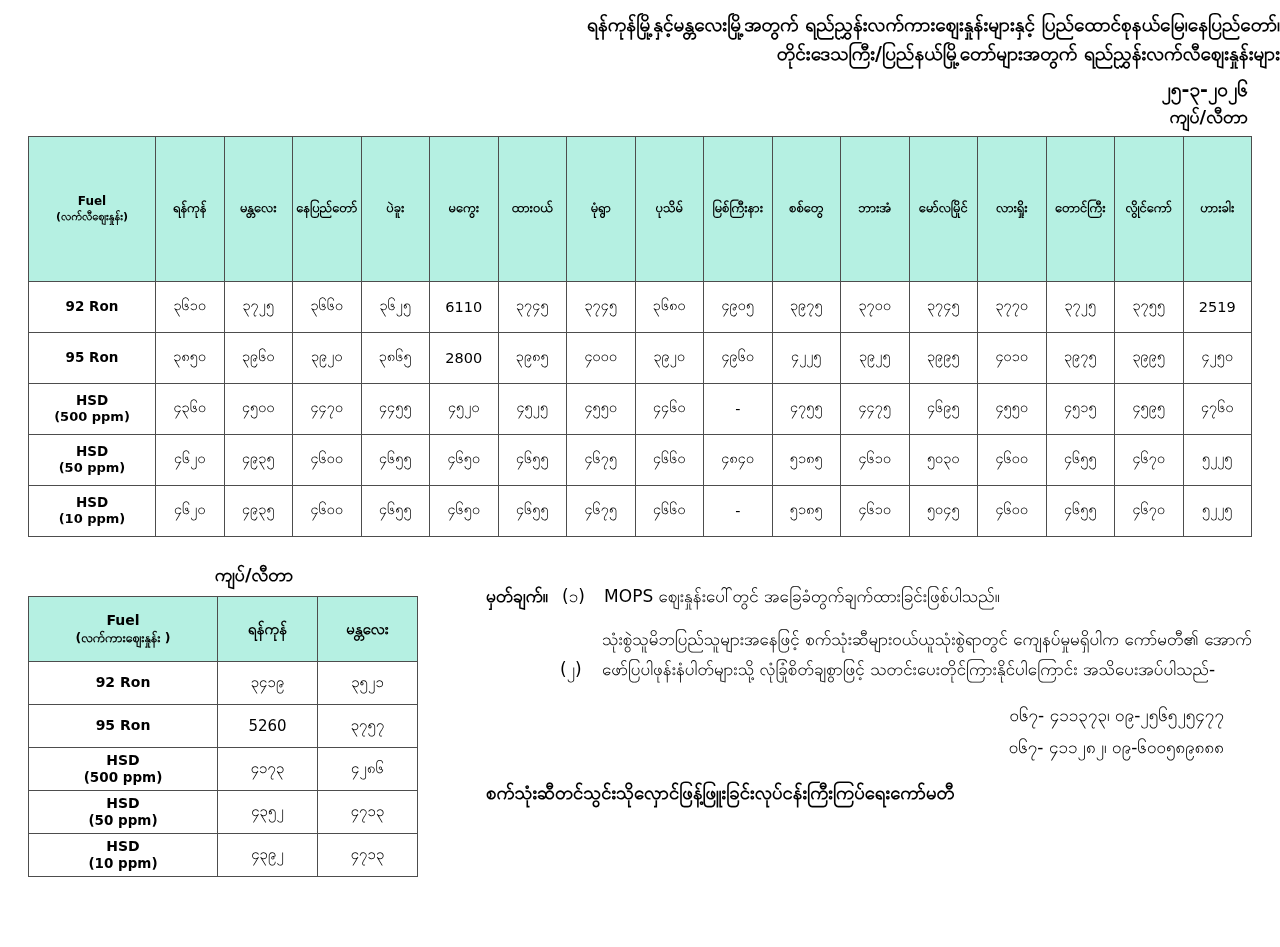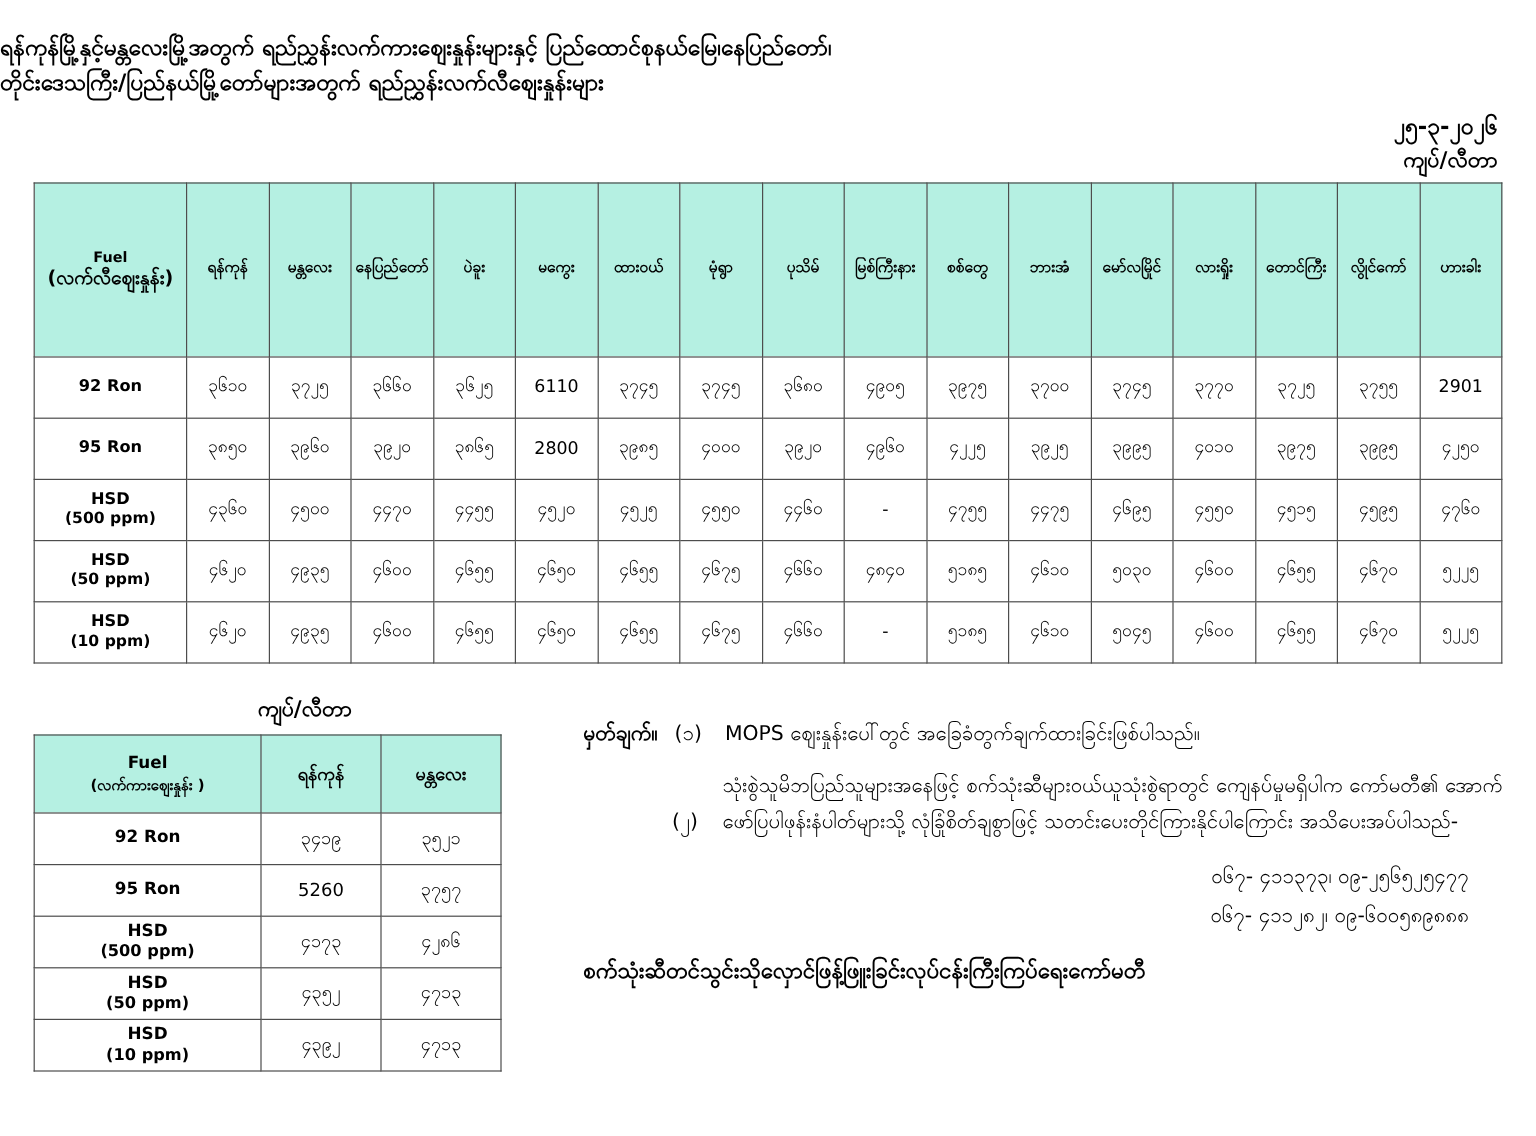--- a/index.html
+++ b/index.html
@@ -18,23 +18,22 @@
   .page {
     width: 1280px;
     height: 947px;
     position: relative;
     box-sizing: border-box;
     padding: 0;
   }
 
   
   .title-block {
-    text-align: left;
+    text-align: right;
     padding-top: 10px;
-    margin-top: 16px;
   }
   .title-line {
     font-size: 19px;
     font-weight: bold;
     line-height: 1.55;
     letter-spacing: 0;
   }
   .date-row {
     display: flex;
     justify-content: space-between;
@@ -70,21 +69,21 @@
     font-size: 13px;
     font-weight: bold;
     padding: 2px 1px;
     line-height: 1.3;
   }
   table.grid thead th.fuelhead {
     width: 124px;
     font-size: 12px;
   }
   table.grid thead th.fuelhead .l1 { display:block; }
-  table.grid thead th.fuelhead .l2 { display:block; font-size: 16px; }
+  table.grid thead th.fuelhead .l2 { display:block; font-size: 11px; }
   table.grid tbody td {
     height: 46px;
     font-size: 14.5px;
     padding: 2px 1px;
     background: #ffffff;
   }
   table.grid tbody td.rowlabel {
     font-size: 13.5px;
     font-weight: bold;
     line-height: 1.25;
@@ -252,21 +251,21 @@
           <td>၃၇၄၅</td>
           <td>၃၇၄၅</td>
           <td>၃၆၈၀</td>
           <td>၄၉၀၅</td>
           <td>၃၉၇၅</td>
           <td>၃၇၀၀</td>
           <td>၃၇၄၅</td>
           <td>၃၇၇၀</td>
           <td>၃၇၂၅</td>
           <td>၃၇၅၅</td>
-          <td>2901</td>
+          <td>2519</td>
         </tr>
 
         <tr>
           <td class="rowlabel">
             <span>95 Ron</span>
           </td>
           <td>၃၈၅၀</td>
           <td>၃၉၆၀</td>
           <td>၃၉၂၀</td>
           <td>၃၈၆၅</td>

